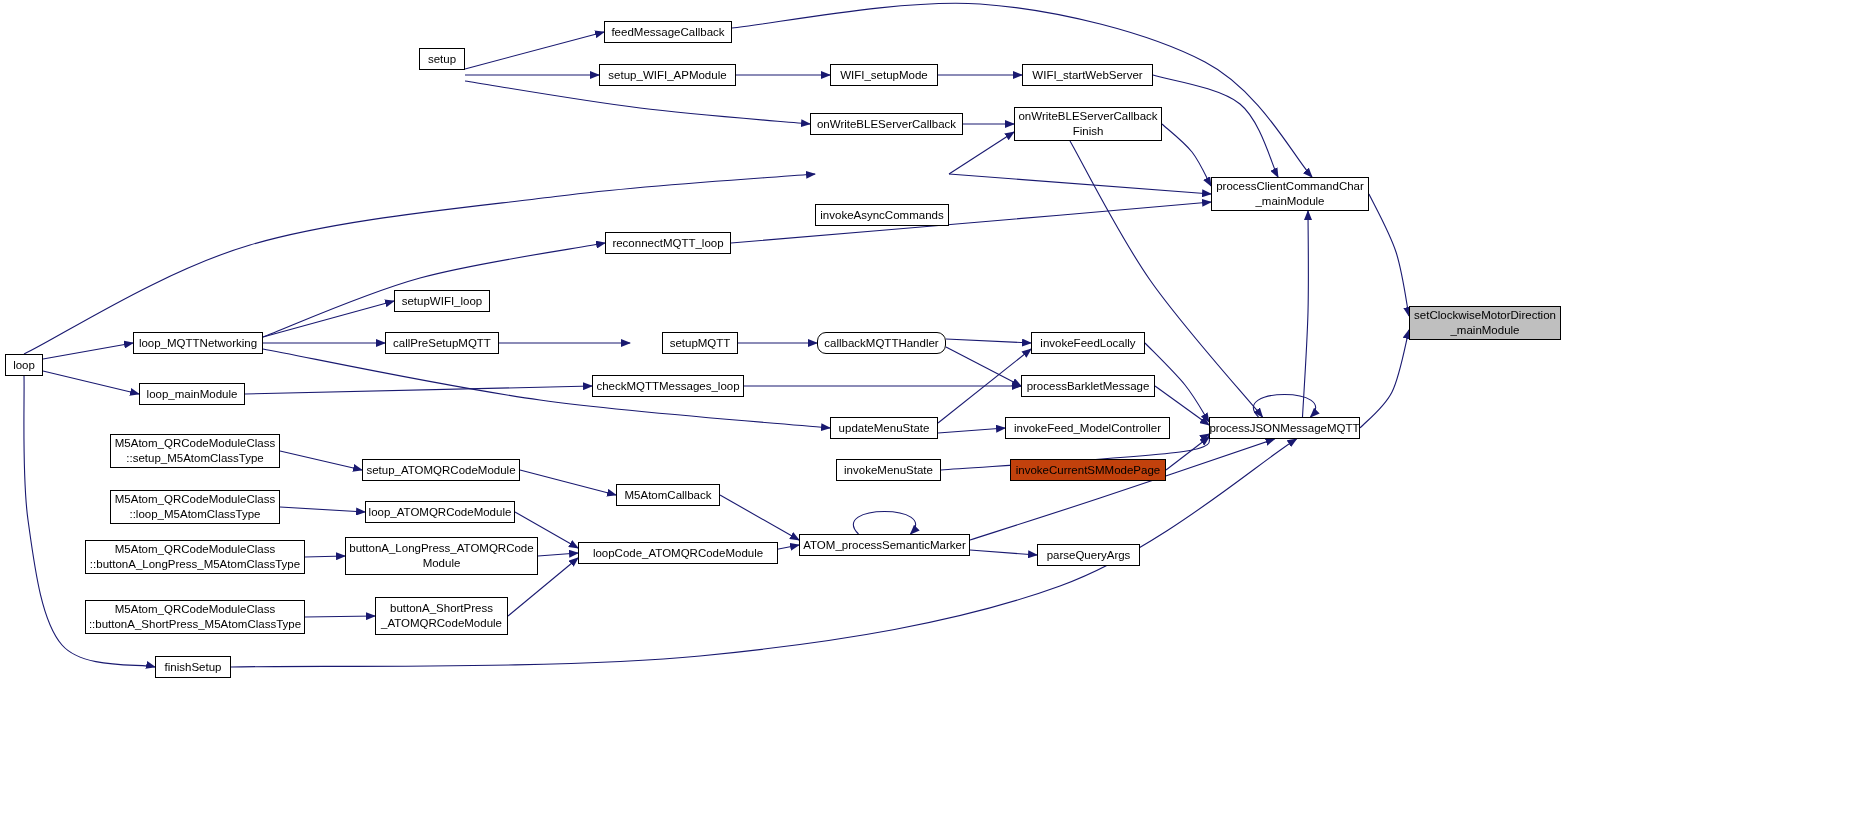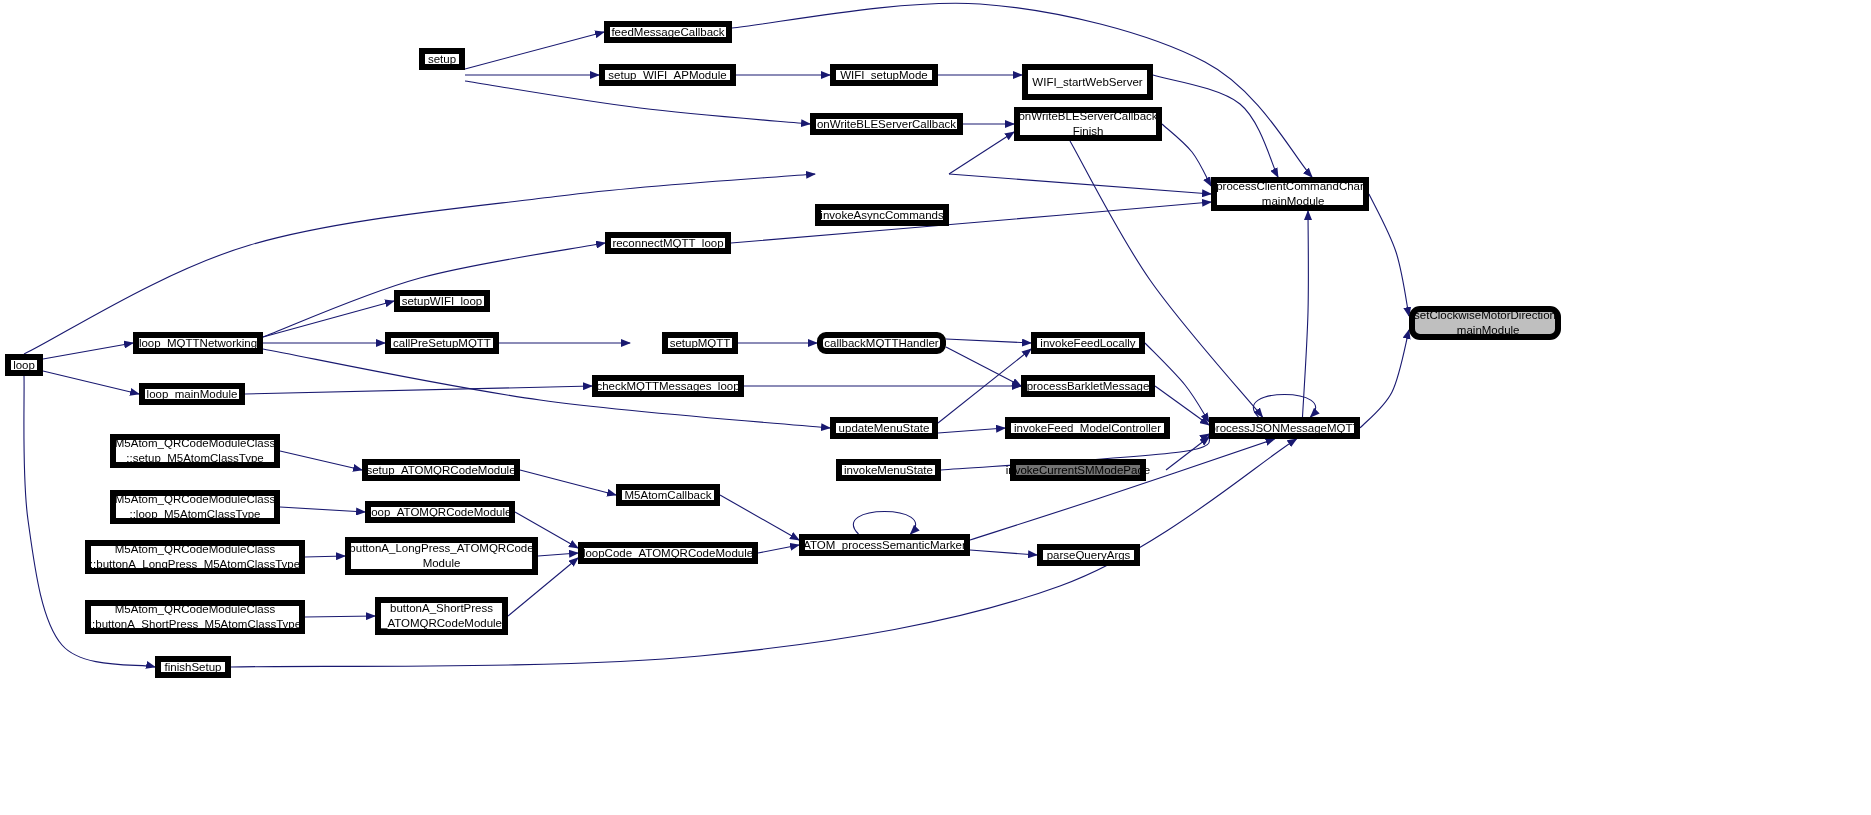--- a/index.html
+++ b/index.html
@@ -8,21 +8,21 @@
     position:relative;
     width:1871px;height:815px;
     background:#ffffff;
     font-family:"Liberation Sans", sans-serif;
     overflow:hidden;
   }
   #edge-layer{position:absolute;left:0;top:0;z-index:1;}
   .edge{fill:none;stroke-width:1.1px;}
   .node{
     position:absolute;box-sizing:border-box;
-    border:6px solid #6d28d9;
+    border:1px solid #6d28d9;
     display:flex;align-items:center;justify-content:center;
     text-align:center;
     font-size:11.5px;line-height:1.28;
     white-space:pre-line;
     z-index:2;cursor:pointer;
     color:#000;
   }
 </style>
 </head>
 <body>
@@ -83,57 +83,57 @@
       <path d="M 508 616 L 578 558" class="edge" stroke="#191970" marker-end="url(#arw)"></path>
       <path d="M 758 553 L 799 545" class="edge" stroke="#191970" marker-end="url(#arw)"></path>
       <path d="M 970 550 L 1037 555" class="edge" stroke="#191970" marker-end="url(#arw)"></path>
       <path d="M 970 540 C 991.6666666666666 533, 1049.25 514.8333333333334, 1100 498 C 1150.75 481.1666666666667, 1245.4166666666667 448.8333333333333, 1274.5 439" class="edge" stroke="#191970" marker-end="url(#arw)"></path>
       <path d="M 231 667 C 309.1666666666667 665.1666666666666, 561.8333333333334 669.5, 700 656 C 838.1666666666666 642.5, 960.5833333333334 622.1666666666666, 1060 586 C 1159.4166666666667 549.8333333333334, 1257.0833333333333 463.5, 1296.5 439" class="edge" stroke="#191970" marker-end="url(#arw)"></path>
     </svg>
 <div class="node" style="left: 604px; top: 21px; width: 128px; height: 22px; background: rgb(255, 255, 255); border-color: rgb(0, 0, 0); color: rgb(0, 0, 0);">feedMessageCallback</div>
     <div class="node" style="left: 419px; top: 48px; width: 46px; height: 22px; background: rgb(255, 255, 255); border-color: rgb(0, 0, 0); color: rgb(0, 0, 0);">setup</div>
     <div class="node" style="left: 599px; top: 64px; width: 137px; height: 22px; background: rgb(255, 255, 255); border-color: rgb(0, 0, 0); color: rgb(0, 0, 0);">setup_WIFI_APModule</div>
     <div class="node" style="left: 830px; top: 64px; width: 108px; height: 22px; background: rgb(255, 255, 255); border-color: rgb(0, 0, 0); color: rgb(0, 0, 0);">WIFI_setupMode</div>
-    <div class="node" style="left: 1022px; top: 64px; width: 131px; height: 36px; background: rgb(255, 255, 255); border-color: rgb(0, 0, 0); color: rgb(0, 0, 0);">WIFI_startWebServer</div>
+    <div class="node" style="left: 1022px; top: 64px; width: 131px; height: 22px; background: rgb(255, 255, 255); border-color: rgb(0, 0, 0); color: rgb(0, 0, 0);">WIFI_startWebServer</div>
     <div class="node" style="left: 810px; top: 113px; width: 153px; height: 22px; background: rgb(255, 255, 255); border-color: rgb(0, 0, 0); color: rgb(0, 0, 0);">onWriteBLEServerCallback</div>
     <div class="node" style="left: 1014px; top: 107px; width: 148px; height: 34px; background: rgb(255, 255, 255); border-color: rgb(0, 0, 0); color: rgb(0, 0, 0);">onWriteBLEServerCallback
 Finish</div>
     <div class="node" style="left: 815px; top: 163px; width: 134px; height: 22px; background: rgb(255, 255, 255); border-color: rgb(0, 0, 0); color: rgb(0, 0, 0); margin-top: 41px;">invokeAsyncCommands</div>
     <div class="node" style="left: 1211px; top: 177px; width: 158px; height: 34px; background: rgb(255, 255, 255); border-color: rgb(0, 0, 0); color: rgb(0, 0, 0);">processClientCommandChar
 _mainModule</div>
     <div class="node" style="left: 605px; top: 232px; width: 126px; height: 22px; background: rgb(255, 255, 255); border-color: rgb(0, 0, 0); color: rgb(0, 0, 0);">reconnectMQTT_loop</div>
     <div class="node" style="left: 394px; top: 290px; width: 96px; height: 22px; background: rgb(255, 255, 255); border-color: rgb(0, 0, 0); color: rgb(0, 0, 0);">setupWIFI_loop</div>
     <div class="node" style="left: 133px; top: 332px; width: 130px; height: 22px; background: rgb(255, 255, 255); border-color: rgb(0, 0, 0); color: rgb(0, 0, 0);">loop_MQTTNetworking</div>
     <div class="node" style="left: 385px; top: 332px; width: 114px; height: 22px; background: rgb(255, 255, 255); border-color: rgb(0, 0, 0); color: rgb(0, 0, 0);">callPreSetupMQTT</div>
     <div class="node" style="left: 630px; top: 332px; width: 76px; height: 22px; background: rgb(255, 255, 255); border-color: rgb(0, 0, 0); color: rgb(0, 0, 0); margin-left: 32px;">setupMQTT</div>
     <div class="node" style="left: 817px; top: 332px; width: 129px; height: 22px; background: rgb(255, 255, 255); border-color: rgb(0, 0, 0); color: rgb(0, 0, 0); border-radius: 9px;">callbackMQTTHandler</div>
     <div class="node" style="left: 1031px; top: 332px; width: 114px; height: 22px; background: rgb(255, 255, 255); border-color: rgb(0, 0, 0); color: rgb(0, 0, 0);">invokeFeedLocally</div>
-    <div class="node" style="left: 1409px; top: 306px; width: 152px; height: 34px; background: rgb(191, 191, 191); border-color: rgb(0, 0, 0); color: rgb(0, 0, 0); border-radius: 11px;">setClockwiseMotorDirection
+    <div class="node" style="left: 1409px; top: 306px; width: 152px; height: 34px; background: rgb(191, 191, 191); border-color: rgb(0, 0, 0); color: rgb(0, 0, 0);">setClockwiseMotorDirection
 _mainModule</div>
     <div class="node" style="left: 5px; top: 354px; width: 38px; height: 22px; background: rgb(255, 255, 255); border-color: rgb(0, 0, 0); color: rgb(0, 0, 0);">loop</div>
     <div class="node" style="left: 139px; top: 383px; width: 106px; height: 22px; background: rgb(255, 255, 255); border-color: rgb(0, 0, 0); color: rgb(0, 0, 0);">loop_mainModule</div>
     <div class="node" style="left: 592px; top: 375px; width: 152px; height: 22px; background: rgb(255, 255, 255); border-color: rgb(0, 0, 0); color: rgb(0, 0, 0);">checkMQTTMessages_loop</div>
     <div class="node" style="left: 1021px; top: 375px; width: 134px; height: 22px; background: rgb(255, 255, 255); border-color: rgb(0, 0, 0); color: rgb(0, 0, 0);">processBarkletMessage</div>
     <div class="node" style="left: 830px; top: 417px; width: 108px; height: 22px; background: rgb(255, 255, 255); border-color: rgb(0, 0, 0); color: rgb(0, 0, 0);">updateMenuState</div>
     <div class="node" style="left: 1005px; top: 417px; width: 165px; height: 22px; background: rgb(255, 255, 255); border-color: rgb(0, 0, 0); color: rgb(0, 0, 0);">invokeFeed_ModelController</div>
     <div class="node" style="left: 1209px; top: 417px; width: 151px; height: 22px; background: rgb(255, 255, 255); border-color: rgb(0, 0, 0); color: rgb(0, 0, 0);">processJSONMessageMQTT</div>
     <div class="node" style="left: 110px; top: 434px; width: 170px; height: 34px; background: rgb(255, 255, 255); border-color: rgb(0, 0, 0); color: rgb(0, 0, 0);">M5Atom_QRCodeModuleClass
 ::setup_M5AtomClassType</div>
     <div class="node" style="left: 362px; top: 459px; width: 158px; height: 22px; background: rgb(255, 255, 255); border-color: rgb(0, 0, 0); color: rgb(0, 0, 0);">setup_ATOMQRCodeModule</div>
     <div class="node" style="left: 836px; top: 459px; width: 105px; height: 22px; background: rgb(255, 255, 255); border-color: rgb(0, 0, 0); color: rgb(0, 0, 0);">invokeMenuState</div>
-    <div class="node" style="left: 1010px; top: 459px; width: 136px; height: 22px; background: #737373; border-color: rgb(0, 0, 0); color: rgb(0, 0, 0);">invokeCurrentSMModePage</div>
+    <div class="node" style="left: 1010px; top: 459px; width: 156px; height: 22px; background: #c2410c; border-color: rgb(0, 0, 0); color: rgb(0, 0, 0);">invokeCurrentSMModePage</div>
     <div class="node" style="left: 110px; top: 490px; width: 170px; height: 34px; background: rgb(255, 255, 255); border-color: rgb(0, 0, 0); color: rgb(0, 0, 0);">M5Atom_QRCodeModuleClass
 ::loop_M5AtomClassType</div>
     <div class="node" style="left: 616px; top: 484px; width: 104px; height: 22px; background: rgb(255, 255, 255); border-color: rgb(0, 0, 0); color: rgb(0, 0, 0);">M5AtomCallback</div>
     <div class="node" style="left: 365px; top: 501px; width: 150px; height: 22px; background: rgb(255, 255, 255); border-color: rgb(0, 0, 0); color: rgb(0, 0, 0);">loop_ATOMQRCodeModule</div>
     <div class="node" style="left: 799px; top: 534px; width: 171px; height: 22px; background: rgb(255, 255, 255); border-color: rgb(0, 0, 0); color: rgb(0, 0, 0);">ATOM_processSemanticMarker</div>
     <div class="node" style="left: 85px; top: 540px; width: 220px; height: 34px; background: rgb(255, 255, 255); border-color: rgb(0, 0, 0); color: rgb(0, 0, 0);">M5Atom_QRCodeModuleClass
 ::buttonA_LongPress_M5AtomClassType</div>
     <div class="node" style="left: 345px; top: 537px; width: 193px; height: 38px; background: rgb(255, 255, 255); border-color: rgb(0, 0, 0); color: rgb(0, 0, 0);">buttonA_LongPress_ATOMQRCode
 Module</div>
-    <div class="node" style="left: 578px; top: 542px; width: 180px; height: 22px; background: rgb(255, 255, 255); border-color: rgb(0, 0, 0); color: rgb(0, 0, 0);">loopCode_ATOMQRCodeModule</div>
+    <div class="node" style="left: 578px; top: 542px; width: 200px; height: 22px; background: rgb(255, 255, 255); border-color: rgb(0, 0, 0); color: rgb(0, 0, 0);">loopCode_ATOMQRCodeModule</div>
     <div class="node" style="left: 1037px; top: 544px; width: 103px; height: 22px; background: rgb(255, 255, 255); border-color: rgb(0, 0, 0); color: rgb(0, 0, 0);">parseQueryArgs</div>
     <div class="node" style="left: 85px; top: 600px; width: 220px; height: 34px; background: rgb(255, 255, 255); border-color: rgb(0, 0, 0); color: rgb(0, 0, 0);">M5Atom_QRCodeModuleClass
 ::buttonA_ShortPress_M5AtomClassType</div>
     <div class="node" style="left: 375px; top: 597px; width: 133px; height: 38px; background: rgb(255, 255, 255); border-color: rgb(0, 0, 0); color: rgb(0, 0, 0);">buttonA_ShortPress
 _ATOMQRCodeModule</div>
     <div class="node" style="left: 155px; top: 656px; width: 76px; height: 22px; background: rgb(255, 255, 255); border-color: rgb(0, 0, 0); color: rgb(0, 0, 0);">finishSetup</div>
   </div>
 
 </body></html>

